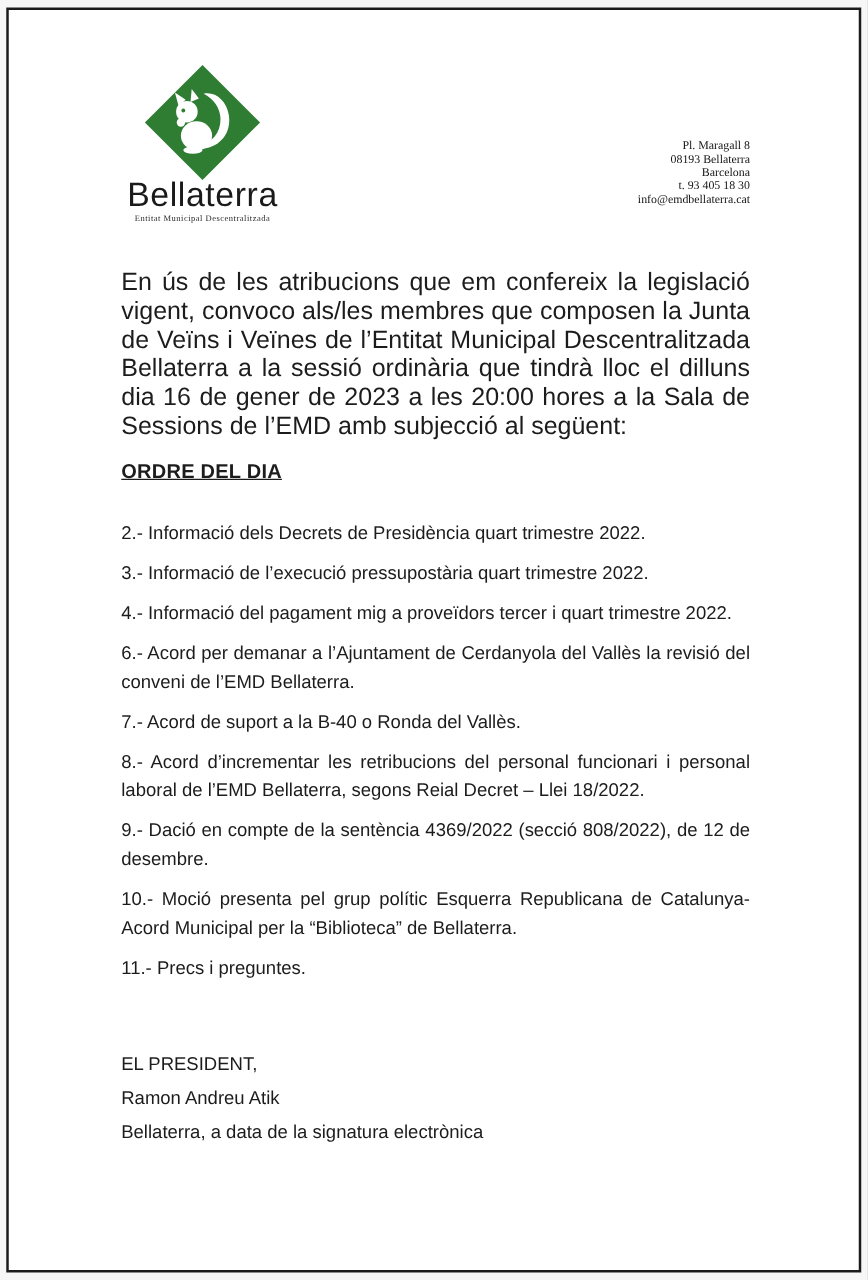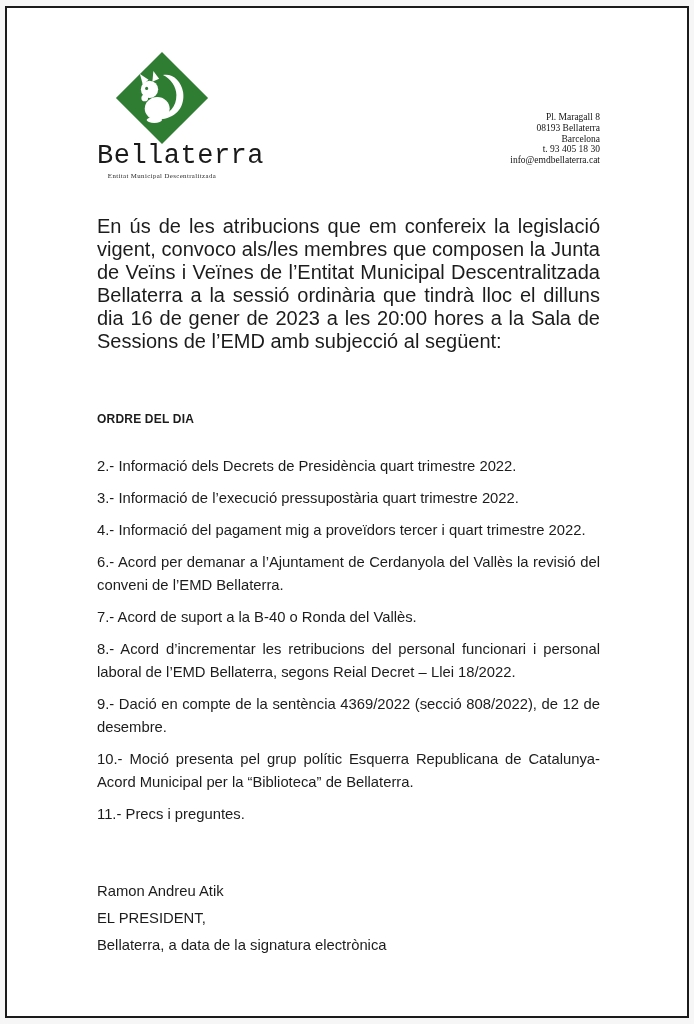--- a/index.html
+++ b/index.html
@@ -23,21 +23,21 @@
   }
   .content {
     padding: 42px 87px 0 90px;
   }
 
   
   .header { display: flex; justify-content: space-between; }
   .logo-block { width: 130px; text-align: center; }
   .logo-diamond { display: block; margin: 0 auto; }
   .wordmark {
-    font-family: Liberation Mono, monospace;
+    font-family: Liberation Sans, sans-serif;
     font-size: 27px;
     letter-spacing: 0.5px;
     color: #1a1a1a;
     margin-top: -4px;
     line-height: 1.05;
   }
   .logo-subtitle {
     font-family: "Liberation Serif", serif;
     font-size: 6.8px;
     letter-spacing: 0.4px;
@@ -54,23 +54,24 @@
   }
 
   
   .intro {
     margin-top: 36px;
     font-size: 20px;
     line-height: 23px;
     text-align: justify;
   }
   .agenda-heading {
-    margin-top: 59px;
-    font-size: 12px;
+    margin-top: 16px;
+    font-size: 16px;
     font-weight: bold;
+    text-decoration: underline;
     letter-spacing: 0.2px;
   }
   .agenda-list { margin-top: 29px; }
   .agenda-list p {
     font-size: 14.8px;
     line-height: 23px;
     text-align: justify;
     margin-bottom: 9px;
   }
   .signature { margin-top: 54px; }
@@ -127,20 +128,20 @@
           <p>4.- Informació del pagament mig a proveïdors tercer i quart trimestre 2022.</p>
           <p>6.- Acord per demanar a l’Ajuntament de Cerdanyola del Vallès la revisió del conveni de l’EMD Bellaterra.</p>
           <p>7.- Acord de suport a la B-40 o Ronda del Vallès.</p>
           <p>8.- Acord d’incrementar les retribucions del personal funcionari i personal laboral de l’EMD Bellaterra, segons Reial Decret – Llei 18/2022.</p>
           <p>9.- Dació en compte de la sentència 4369/2022 (secció 808/2022), de 12 de desembre.</p>
           <p>10.- Moció presenta pel grup polític Esquerra Republicana de Catalunya-Acord Municipal per la “Biblioteca” de Bellaterra.</p>
           <p>11.- Precs i preguntes.</p>
         </div>
 
       <div class="signature">
+        <p>EL PRESIDENT,</p>
         <p>Ramon Andreu Atik</p>
-        <p>EL PRESIDENT,</p>
         <p>Bellaterra, a data de la signatura electrònica</p>
       </div>
 
     </div>
   </div>
 </div>
 
 </body></html>

